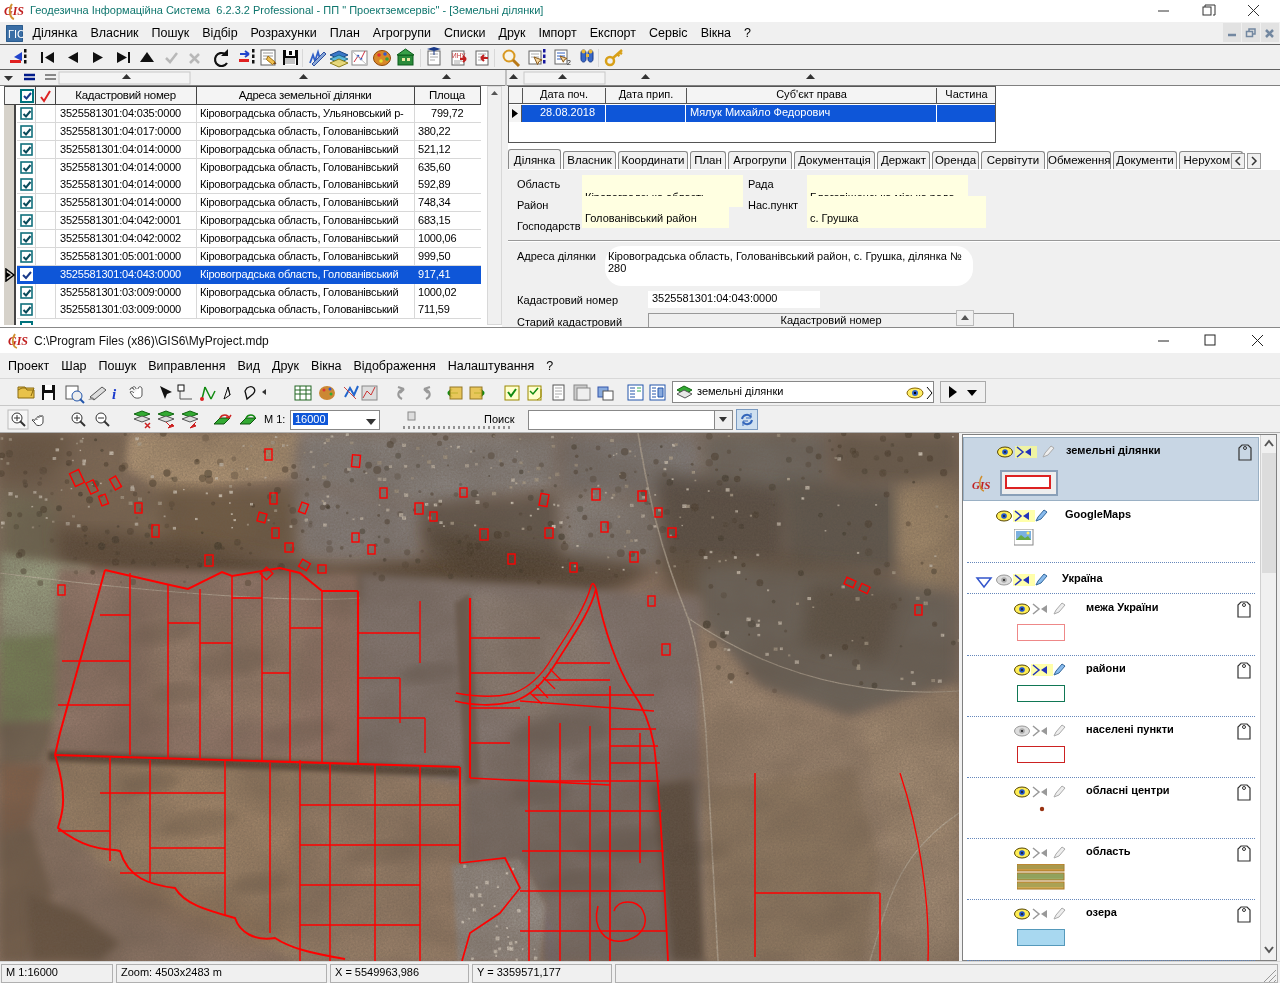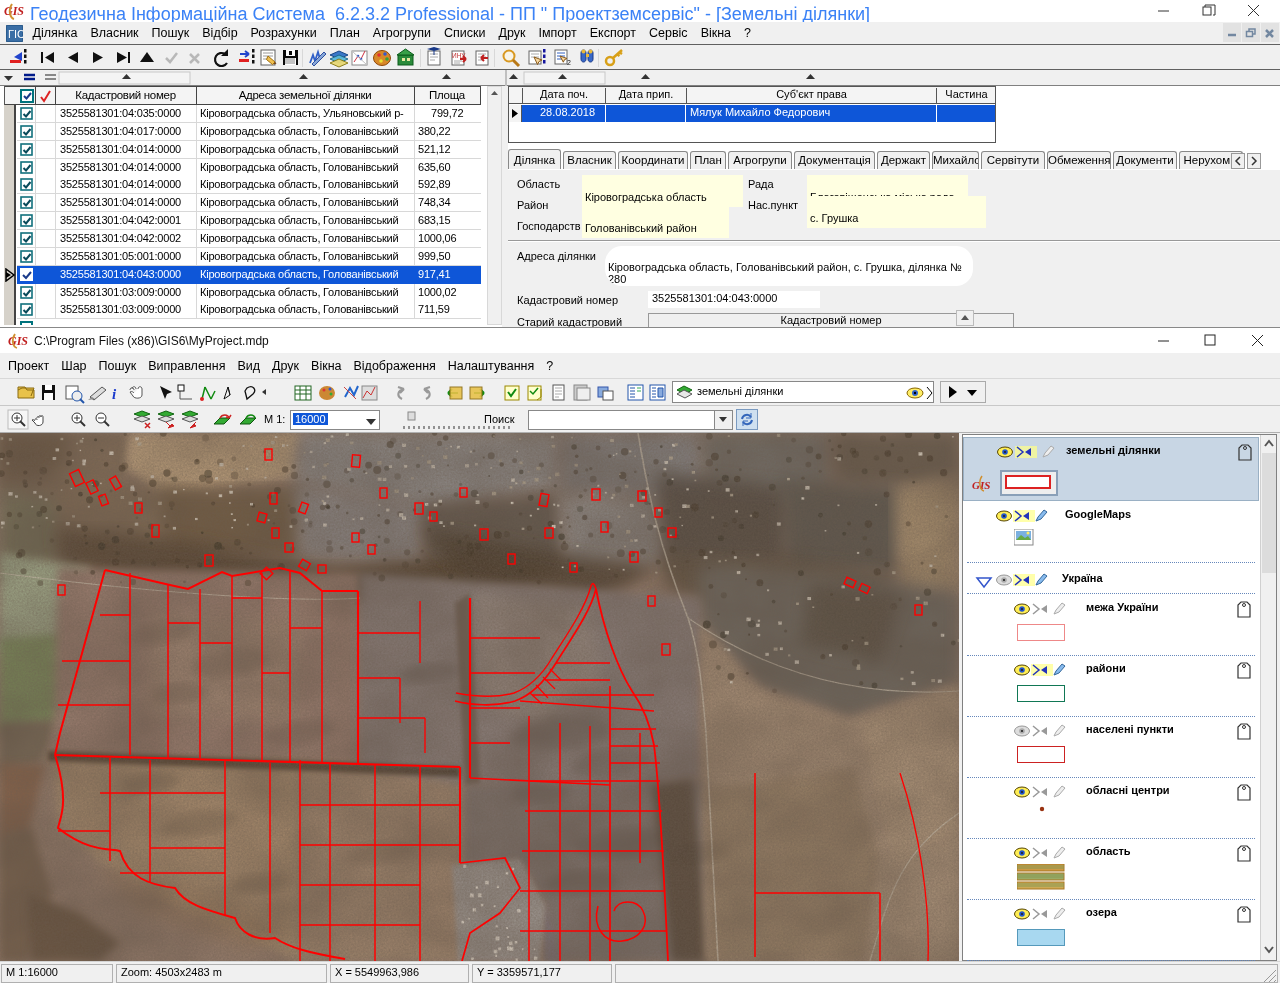--- a/index.html
+++ b/index.html
@@ -18,21 +18,21 @@
 .wf { position:absolute; background:#fff; overflow:hidden; }
 </style>
 </head>
 <body>
 <div id="win1">
   <div class="titlebar" style="top:0;height:22px;">
     <svg class="abs" style="left:4px;top:2px" width="24" height="19" viewBox="0 0 24 19">
       <text x="0" y="13" font-family="Liberation Serif" font-style="italic" font-weight="bold" font-size="12" fill="#c02020">GIS</text>
       <path d="M8 2 C4 8 6 16 10 17" stroke="#d09030" stroke-width="2" fill="none"></path>
     </svg>
-    <span class="abs" style="left:30px;top:4px;color:#3b82f6;font-size:18px;">Геодезична Інформаційна Система&nbsp; 6.2.3.2 Professional - ПП " Проектземсервіс" - [Земельні ділянки]</span>
+    <span class="abs" style="left:30px;top:4px;color:#0f766e;font-size:11px;">Геодезична Інформаційна Система&nbsp; 6.2.3.2 Professional - ПП " Проектземсервіс" - [Земельні ділянки]</span>
     <svg class="abs" style="left:1150px;top:0" width="130" height="22" viewBox="0 0 130 22">
       <g stroke="#333" stroke-width="1" fill="none">
         <path d="M8 11 h11"></path>
         <rect x="53" y="7" width="8" height="8"></rect>
           <path d="M55 7 v-2 h10 v10 h-2"></path>
         <path d="M98 5 l11 11 M109 5 l-11 11"></path>
       </g>
     </svg>
   </div>
   <div class="menubar" style="top:22px;height:23px;font-size:12.5px;border-bottom:1px solid #606060;">
@@ -386,45 +386,45 @@
     </div>
 
     <div class="abs" style="left:0;top:63px;width:778px;height:21px;" id="tabs">
         <div class="abs" style="left:6px;top:0px;width:53px;height:21px;background:#f0f0f0;border:1px solid #888;border-bottom:none;border-radius:3px 3px 0 0;text-align:center;padding-top:4px;font-size:11.5px;overflow:hidden;white-space:nowrap;">Ділянка</div>
         <div class="abs" style="left:61px;top:2px;width:53px;height:19px;background:#f0f0f0;border:1px solid #888;border-bottom:none;border-radius:3px 3px 0 0;text-align:center;padding-top:2px;font-size:11.5px;overflow:hidden;white-space:nowrap;">Власник</div>
         <div class="abs" style="left:116px;top:2px;width:70px;height:19px;background:#f0f0f0;border:1px solid #888;border-bottom:none;border-radius:3px 3px 0 0;text-align:center;padding-top:2px;font-size:11.5px;overflow:hidden;white-space:nowrap;">Координати</div>
         <div class="abs" style="left:188px;top:2px;width:36px;height:19px;background:#f0f0f0;border:1px solid #888;border-bottom:none;border-radius:3px 3px 0 0;text-align:center;padding-top:2px;font-size:11.5px;overflow:hidden;white-space:nowrap;">План</div>
         <div class="abs" style="left:226px;top:2px;width:64px;height:19px;background:#f0f0f0;border:1px solid #888;border-bottom:none;border-radius:3px 3px 0 0;text-align:center;padding-top:2px;font-size:11.5px;overflow:hidden;white-space:nowrap;">Агрогрупи</div>
         <div class="abs" style="left:292px;top:2px;width:81px;height:19px;background:#f0f0f0;border:1px solid #888;border-bottom:none;border-radius:3px 3px 0 0;text-align:center;padding-top:2px;font-size:11.5px;overflow:hidden;white-space:nowrap;">Документація</div>
         <div class="abs" style="left:375px;top:2px;width:53px;height:19px;background:#f0f0f0;border:1px solid #888;border-bottom:none;border-radius:3px 3px 0 0;text-align:center;padding-top:2px;font-size:11.5px;overflow:hidden;white-space:nowrap;">Держакт</div>
-        <div class="abs" style="left:430px;top:2px;width:47px;height:19px;background:#f0f0f0;border:1px solid #888;border-bottom:none;border-radius:3px 3px 0 0;text-align:center;padding-top:2px;font-size:11.5px;overflow:hidden;white-space:nowrap;">Михайло</div>
+        <div class="abs" style="left:430px;top:2px;width:47px;height:19px;background:#f0f0f0;border:1px solid #888;border-bottom:none;border-radius:3px 3px 0 0;text-align:center;padding-top:2px;font-size:11.5px;overflow:hidden;white-space:nowrap;">Оренда</div>
         <div class="abs" style="left:479px;top:2px;width:64px;height:19px;background:#f0f0f0;border:1px solid #888;border-bottom:none;border-radius:3px 3px 0 0;text-align:center;padding-top:2px;font-size:11.5px;overflow:hidden;white-space:nowrap;">Сервітути</div>
         <div class="abs" style="left:545px;top:2px;width:64px;height:19px;background:#f0f0f0;border:1px solid #888;border-bottom:none;border-radius:3px 3px 0 0;text-align:center;padding-top:2px;font-size:11.5px;overflow:hidden;white-space:nowrap;">Обмеження</div>
         <div class="abs" style="left:611px;top:2px;width:64px;height:19px;background:#f0f0f0;border:1px solid #888;border-bottom:none;border-radius:3px 3px 0 0;text-align:center;padding-top:2px;font-size:11.5px;overflow:hidden;white-space:nowrap;">Документи</div>
         <div class="abs" style="left:677px;top:2px;width:64px;height:19px;background:#f0f0f0;border:1px solid #888;border-bottom:none;border-radius:3px 3px 0 0;text-align:center;padding-top:2px;font-size:11.5px;overflow:hidden;white-space:nowrap;">Нерухоміс</div>
         <div class="abs" style="left:729px;top:4px;width:14px;height:16px;border:1px solid #999;background:#f0f0f0;"><svg width="12" height="14">
             <path d="M8 3 l-4 4 4 4" fill="none" stroke="#333" stroke-width="1.5"></path>
           </svg></div>
         <div class="abs" style="left:745px;top:4px;width:14px;height:16px;border:1px solid #999;background:#f0f0f0;"><svg width="12" height="14">
             <path d="M4 3 l4 4 -4 4" fill="none" stroke="#333" stroke-width="1.5"></path>
           </svg></div>
       </div>
     <div class="abs" style="left:6px;top:83px;width:772px;height:158px;background:#f0f0f0;border-top:1px solid #fff;">
       <span class="abs" style="left:9px;top:8px;">Область</span>
       <span class="yf" style="left:74px;top:5px;width:161px;height:17px;">Кіровоградська область</span>
       <span class="abs" style="left:240px;top:8px;">Рада</span>
       <span class="yf" style="left:299px;top:5px;width:161px;height:17px;">Благовіщенська міська рада</span>
       <span class="abs" style="left:9px;top:29px;">Район</span>
-      <span class="yf" style="left:74px;top:36px;width:147px;height:17px;">Голованівський район</span>
+      <span class="yf" style="left:74px;top:26px;width:147px;height:17px;">Голованівський район</span>
       <span class="abs" style="left:240px;top:29px;">Нас.пункт</span>
       <span class="yf" style="left:299px;top:26px;width:179px;height:17px;">с. Грушка</span>
       <span class="abs" style="left:9px;top:50px;">Господарств</span>
       <div class="abs" style="left:0;top:70px;width:772px;height:2px;border-top:1px solid #999;border-bottom:1px solid #fff;"></div>
       <span class="abs" style="left:9px;top:80px;">Адреса ділянки</span>
-      <div class="wf" style="left:97px;top:76px;width:368px;height:40px;padding:15px 3px;border-radius:17px;">Кіровоградська область, Голованівський район, с. Грушка, ділянка №<br>280</div>
+      <div class="wf" style="left:97px;top:76px;width:368px;height:40px;padding:4px 3px;border-radius:17px;">Кіровоградська область, Голованівський район, с. Грушка, ділянка №<br>280</div>
       <span class="abs" style="left:9px;top:124px;">Кадастровий номер</span>
       <div class="wf" style="left:140px;top:121px;width:172px;height:17px;padding:1px 4px;">3525581301:04:043:0000</div>
       <span class="abs" style="left:9px;top:146px;">Старий кадастровий</span>
       <div class="abs" style="left:140px;top:143px;width:366px;height:15px;background:#f0f0f0;border:1px solid #999;text-align:center;">Кадастровий номер</div>
       <div class="abs" style="left:448px;top:140px;width:18px;height:16px;background:#f0f0f0;border:1px solid #bbb;"><svg width="16" height="14">
             <path d="M4 9 l4 -5 4 5 z" fill="#555"></path>
           </svg></div>
     </div>
   </div>
 </div>

